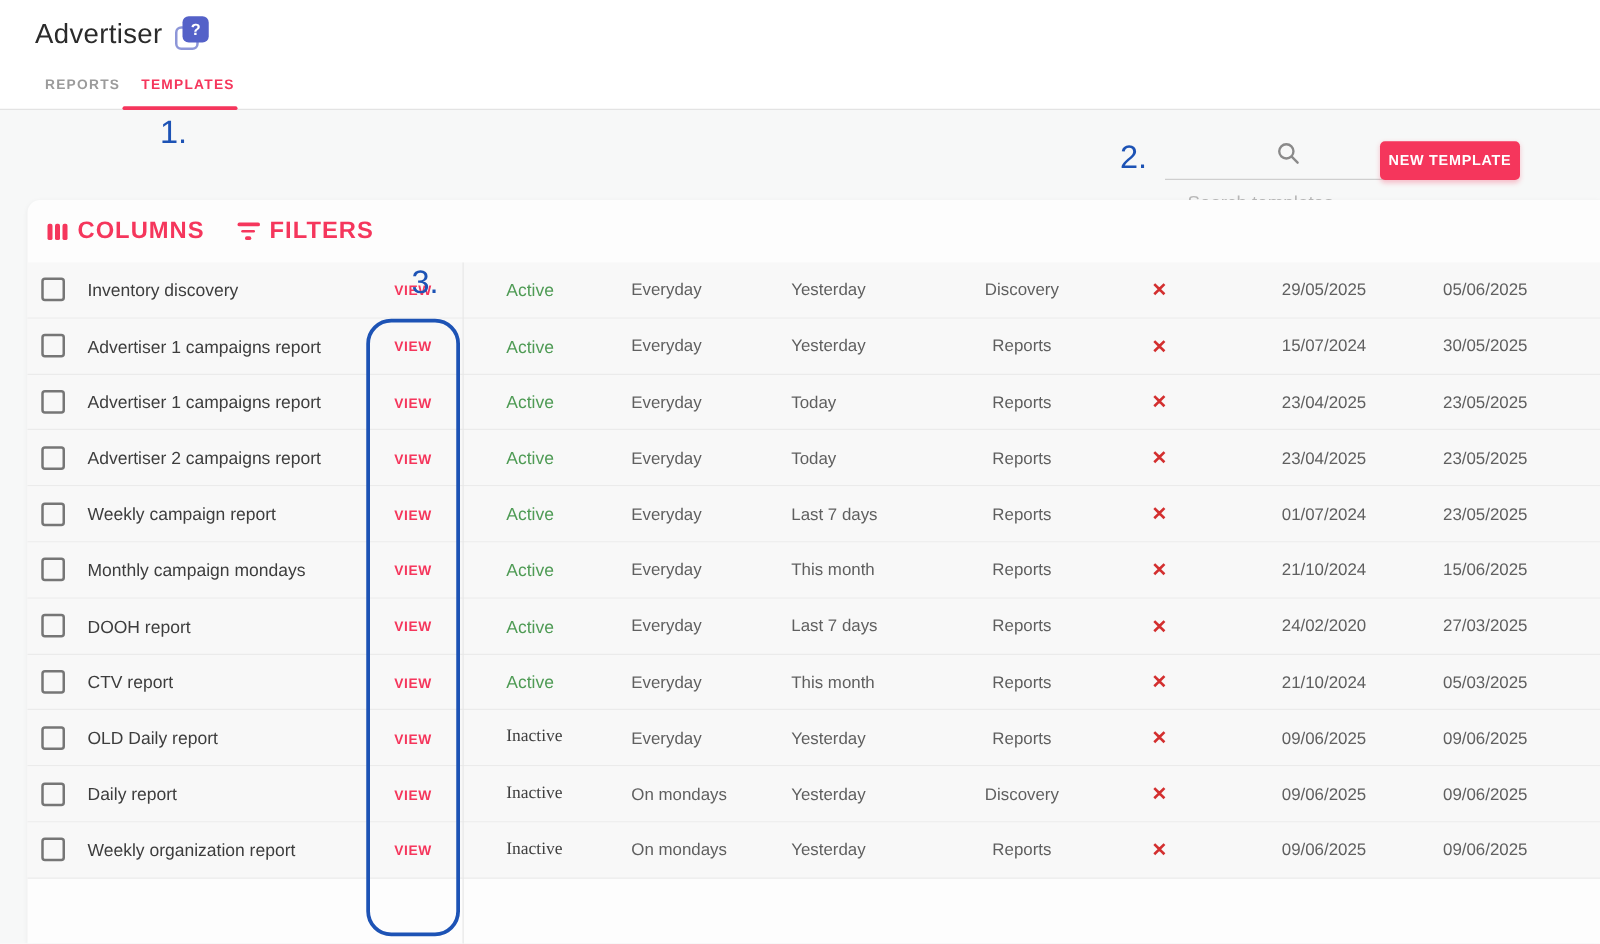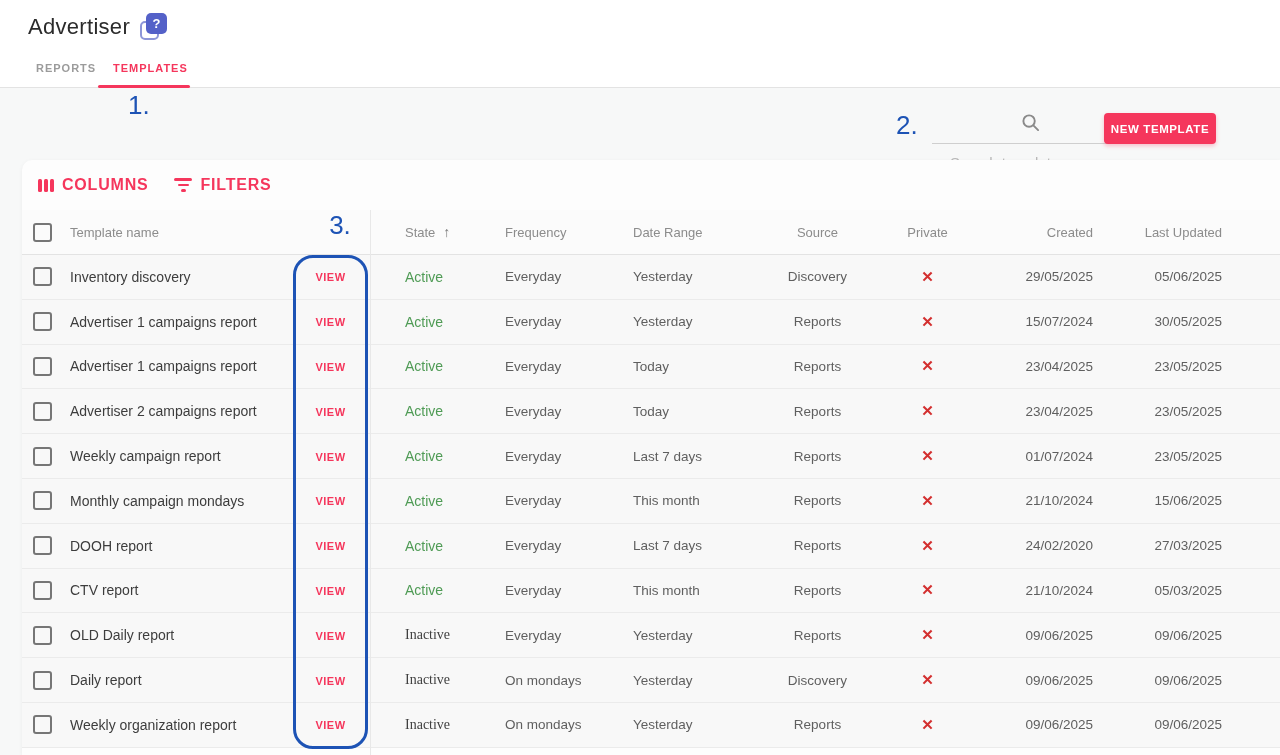--- a/index.html
+++ b/index.html
@@ -69,21 +69,21 @@
   
   .card{
     position:absolute;left:22px;top:160px;right:0;bottom:0;
     background:#fdfdfd;border-top-left-radius:10px;
     box-shadow:0 1px 4px rgba(0,0,0,.05);
   }
   .toolbar{
     height:50px;display:flex;align-items:center;gap:26px;padding-left:16px;
   }
   .tool-btn{display:flex;align-items:center;gap:8px;cursor:pointer;}
-  .tool-label{font-size:16px;font-weight:bold;letter-spacing:.8px;color:var(--accent);}
+  .tool-label{font-size:19px;font-weight:bold;letter-spacing:.8px;color:var(--accent);}
   .columns-icon{display:flex;gap:2px;}
   .columns-icon span{width:4px;height:13px;background:var(--accent);border-radius:1.5px;display:block;}
   .filters-icon{display:flex;flex-direction:column;align-items:center;gap:3px;width:18px;}
   .filters-icon span{height:2.5px;background:var(--accent);border-radius:2px;display:block;}
   .filters-icon span:nth-child(1){width:18px;}
   .filters-icon span:nth-child(2){width:11px;}
   .filters-icon span:nth-child(3){width:5px;}
   .grid{
     display:grid;
     grid-template-columns:38px 233px 75px 127px 130px 130px 125px 95px 118px 129px 1fr;
@@ -165,35 +165,20 @@
     <div class="tool-btn">
       <span class="filters-icon">
           <span></span>
           <span></span>
           <span></span>
         </span>
       <span class="tool-label">FILTERS</span>
     </div>
   </div>
 
-  <div class="grid thead">
-    <div class="c-check">
-        <div class="checkbox"></div>
-      </div>
-    <div class="c-name">Template name</div>
-    <div class="c-view"></div>
-    <div class="c-state"><span>State</span><span class="sort-arrow">↑</span></div>
-    <div class="c-freq">Frequency</div>
-    <div class="c-date">Date Range</div>
-    <div class="c-src">Source</div>
-    <div class="c-priv">Private</div>
-    <div class="c-created">Created</div>
-    <div class="c-upd">Last Updated</div>
-    <div></div>
-  </div>
 
   <div>
   <div class="grid trow">
     <div class="c-check">
           <div class="checkbox"></div>
         </div>
     <div class="c-name">Inventory discovery</div>
     <div class="c-view"><button class="view-link">VIEW</button></div>
     <div class="c-state state-active">Active</div>
     <div class="c-freq">Everyday</div>

